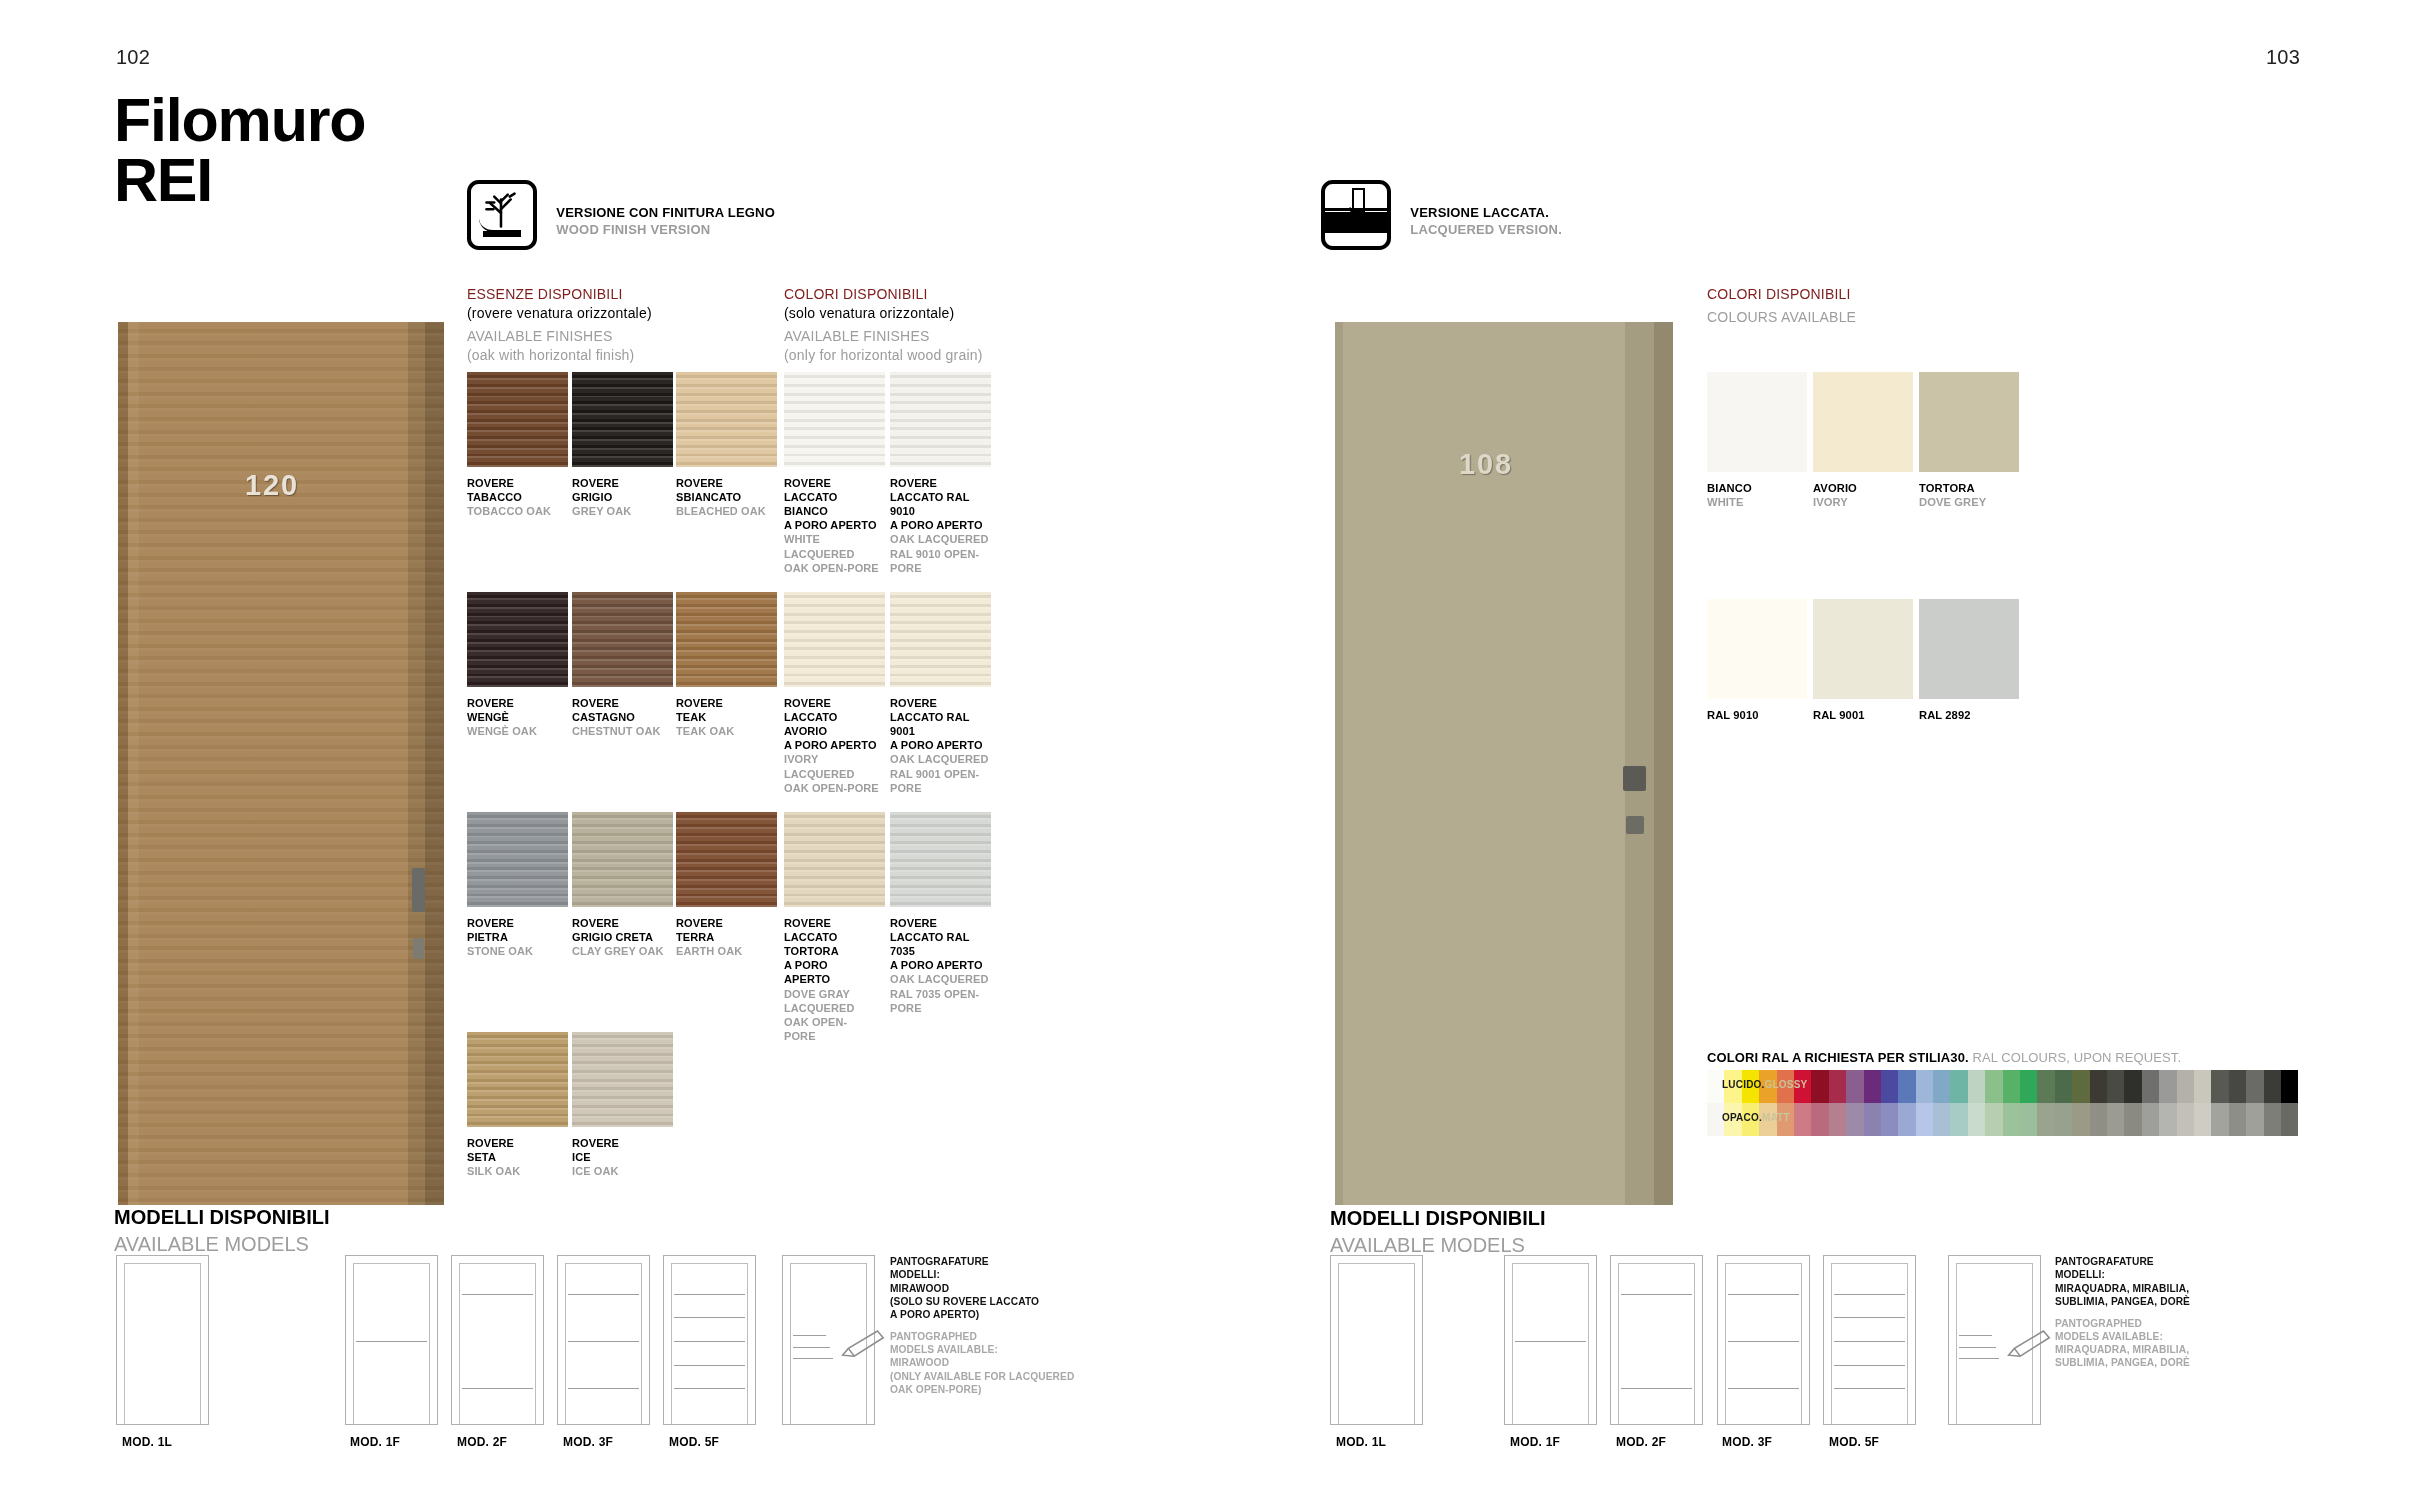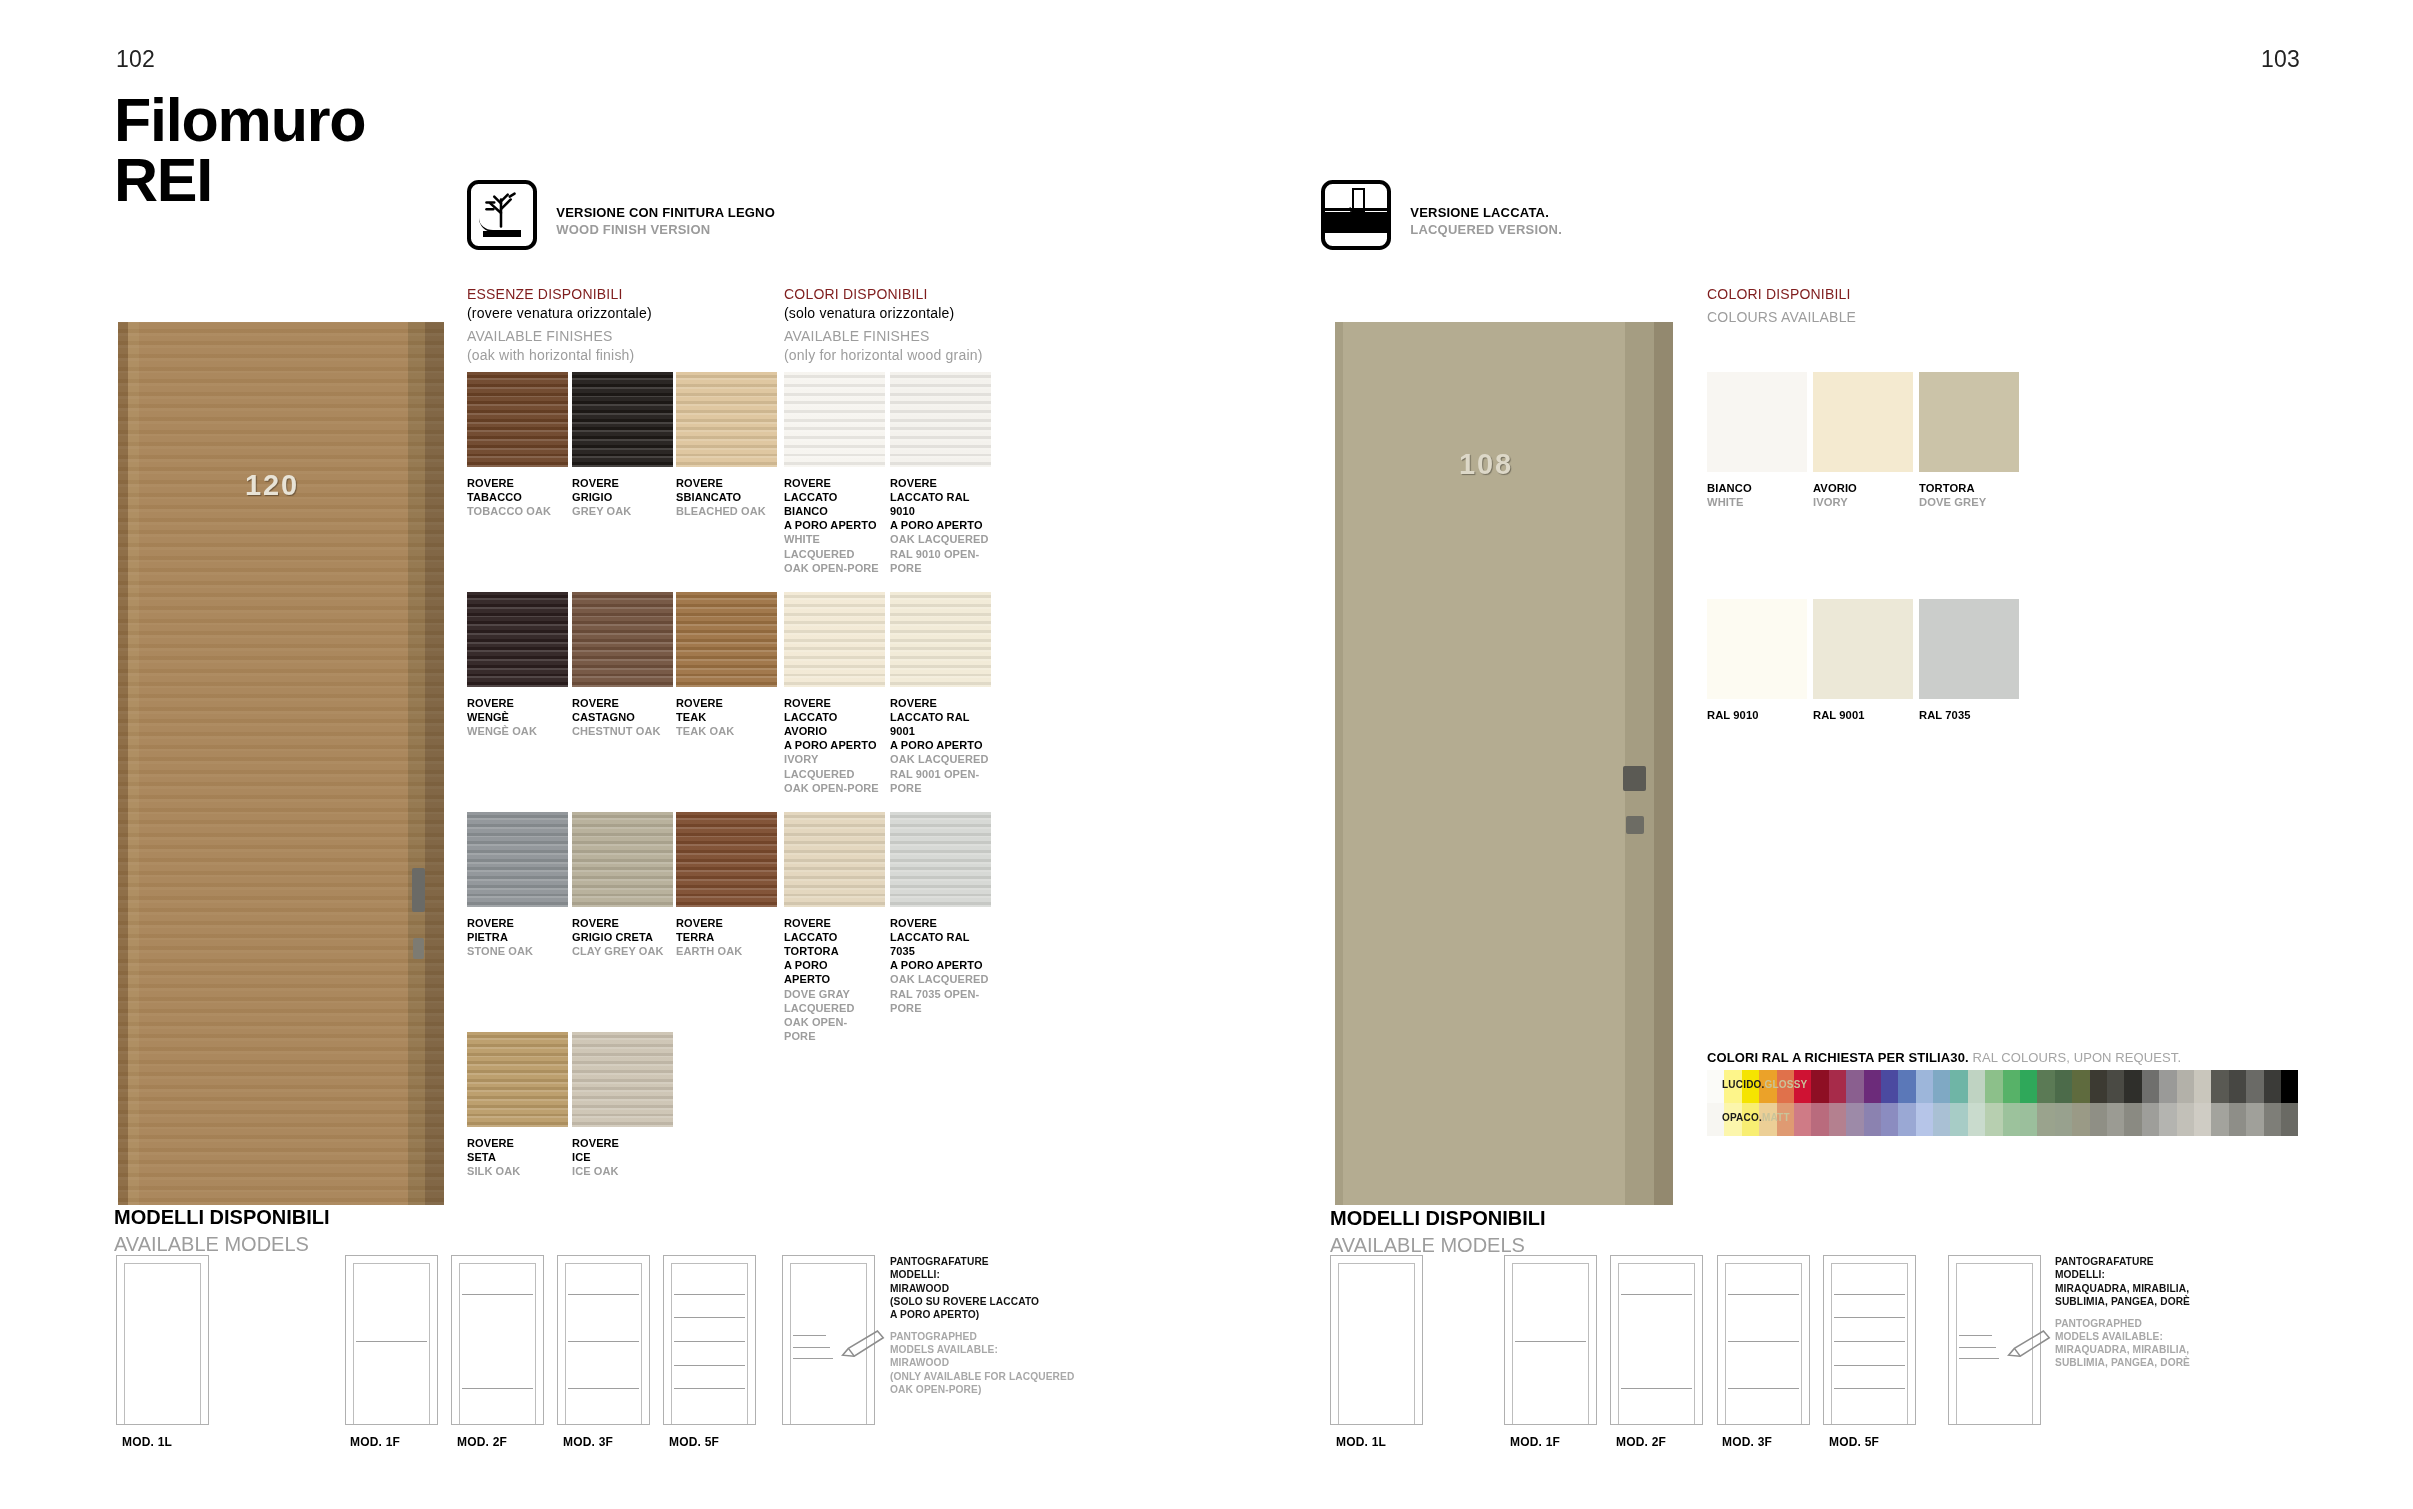--- a/index.html
+++ b/index.html
@@ -1,18 +1,18 @@
 <!DOCTYPE html>
 <html><head>
 <meta charset="utf-8">
 <style>
   html,body{margin:0;padding:0;background:#ffffff;}
   body{width:2414px;height:1509px;position:relative;overflow:hidden;
        font-family:"Liberation Sans","DejaVu Sans",sans-serif;color:#1a1a1a;}
-  .pg-num{position:absolute;top:46px;font-size:23px;color:#222;letter-spacing:0.2px;}
+  .pg-num{position:absolute;top:46px;font-size:20px;color:#222;letter-spacing:0.2px;}
   .pg-left{left:116px;}
   .pg-right{right:114px;text-align:right;}
 
   
   .title{position:absolute;left:114px;top:91px;font-weight:bold;font-size:61px;
          line-height:.98;letter-spacing:-1.2px;color:#000;}
   .title div{white-space:pre;}
 
   
   .ver-block{position:absolute;display:flex;align-items:flex-start;}
@@ -378,21 +378,21 @@
     </div>
     <div class="sw sw-plain" style="left: 1813px; top: 599px;">
       <div class="chip" style="background: rgb(236, 232, 215);"></div>
       <div class="lbl">
         <div class="it" style="white-space: pre-line;">RAL 9001</div>
       </div>
     </div>
     <div class="sw sw-plain" style="left: 1919px; top: 599px;">
       <div class="chip" style="background: rgb(203, 205, 203);"></div>
       <div class="lbl">
-        <div class="it" style="white-space: pre-line;">RAL 7035</div>
+        <div class="it" style="white-space: pre-line;">RAL 2892</div>
       </div>
     </div>
   </div>
 
 <div class="ral-head" style="left:1707px;top:1050px;">
   <b>COLORI RAL A RICHIESTA PER STILIA30.</b>
   <span>RAL COLOURS, UPON REQUEST.</span>
 </div>
 <div class="ral-strip" id="ral-strip" style="left:1707px;top:1070px;">
     <div class="ral-col">

